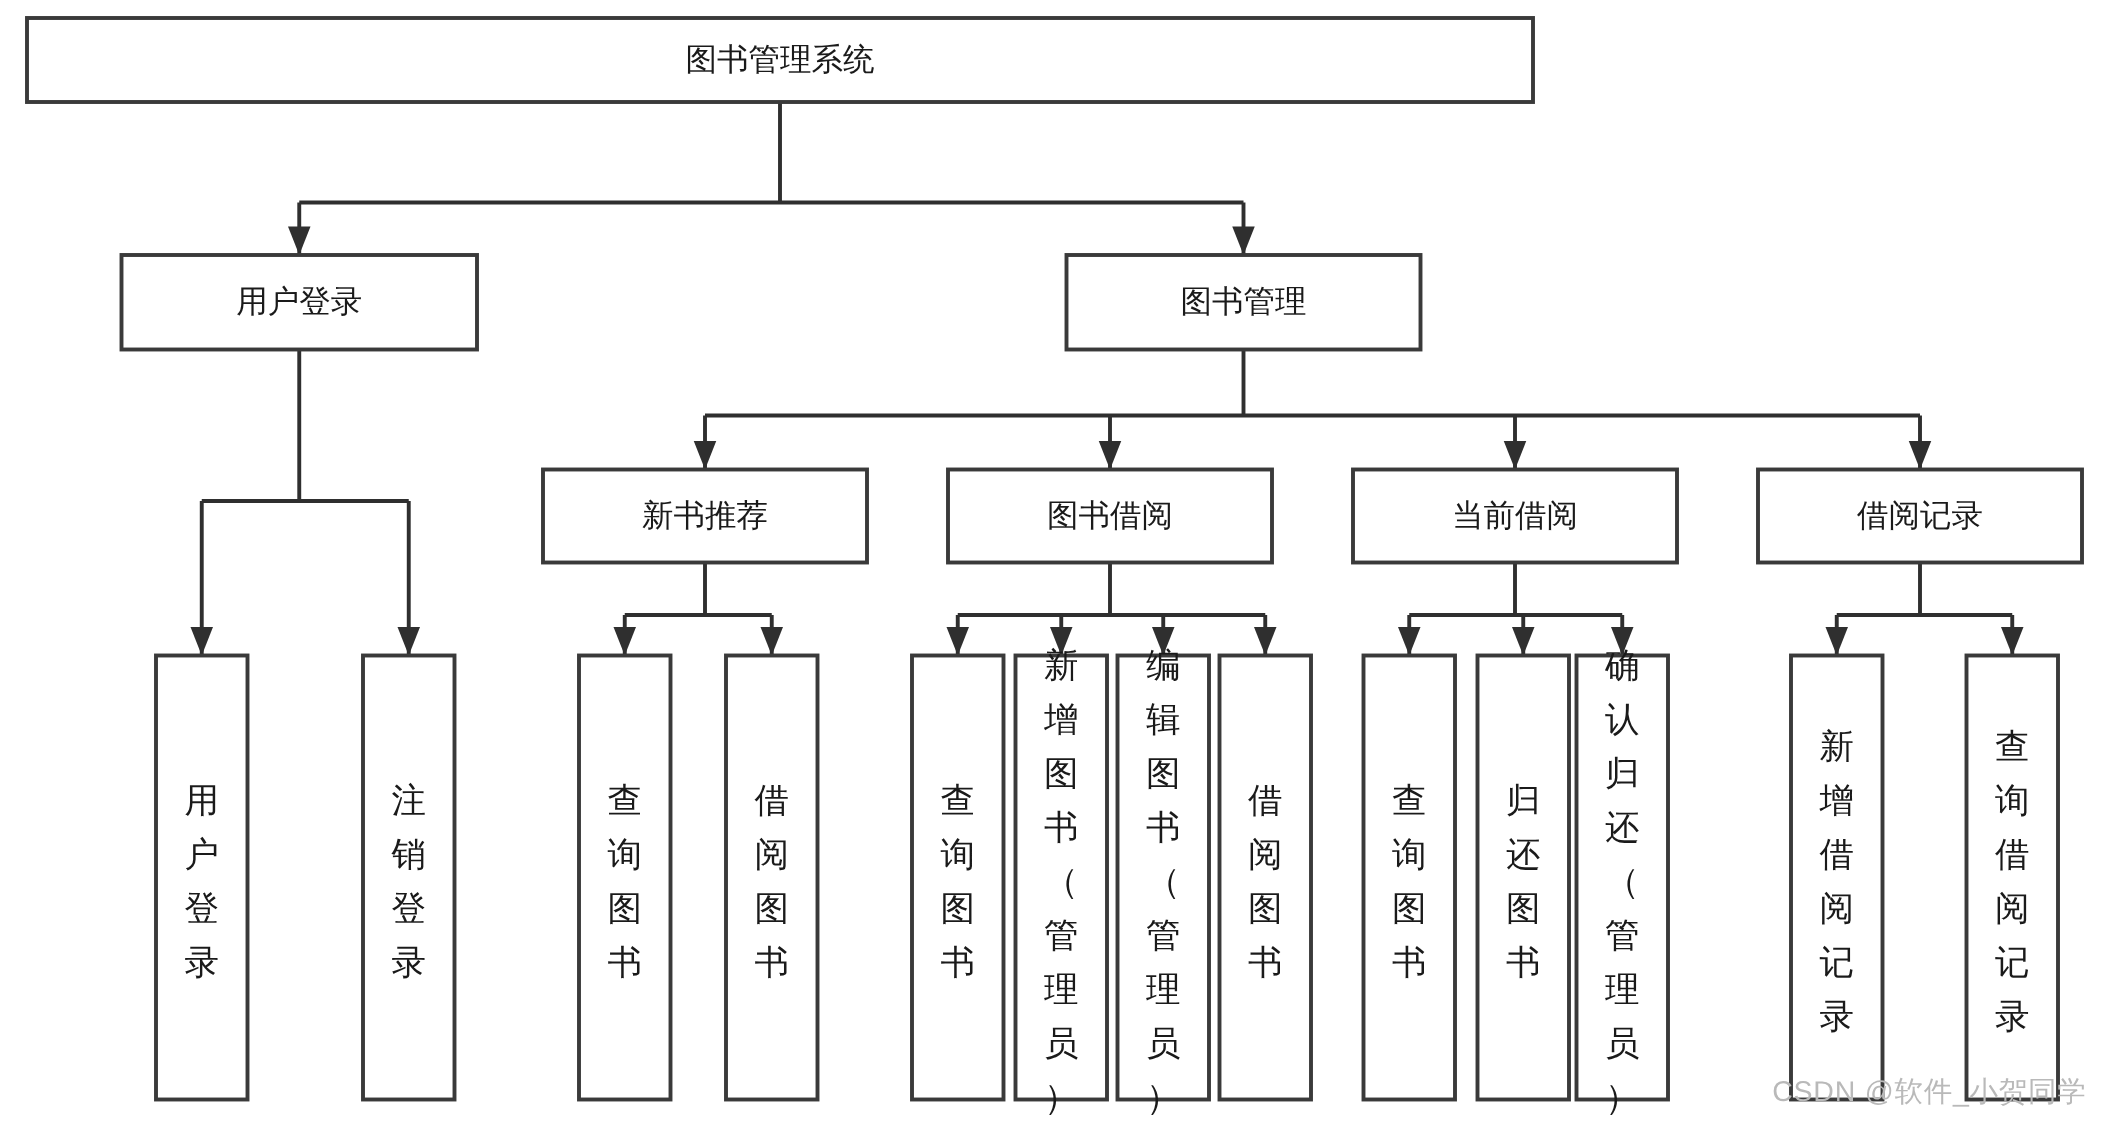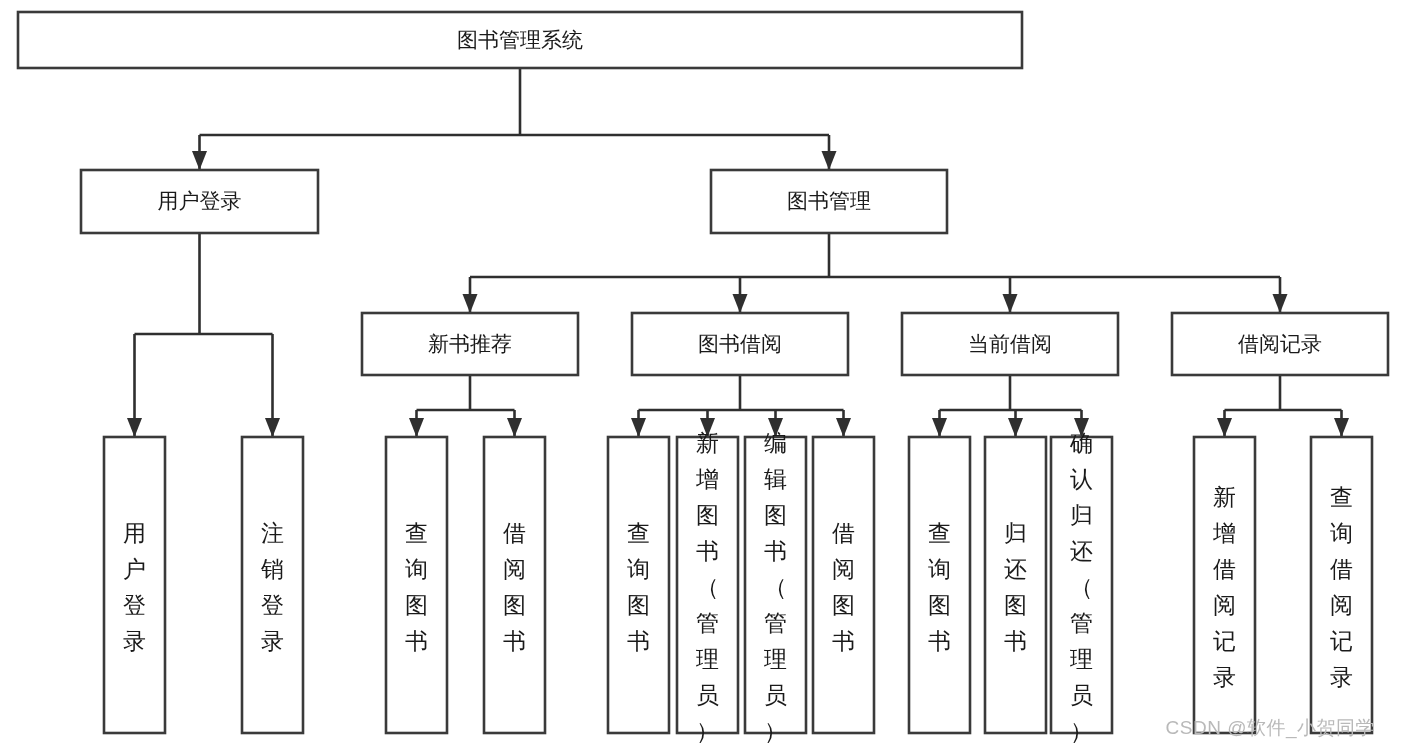--- a/index.html
+++ b/index.html
@@ -50,21 +50,21 @@
     dominant-baseline: middle;
   }
   .node-label-v {
     font-family: "Liberation Sans", "DejaVu Sans", sans-serif;
     font-size: 23px;
     fill: #1a1a1a;
     text-anchor: middle;
   }
   .watermark {
     position: absolute;
-    right: 30px;
+    right: 14px;
     bottom: 6px;
     font-family: "Liberation Sans", "DejaVu Sans", sans-serif;
     font-size: 19px;
     color: #b9b9b9;
     white-space: nowrap;
     letter-spacing: 0.5px;
     pointer-events: none;
   }
 </style>
 </head>

